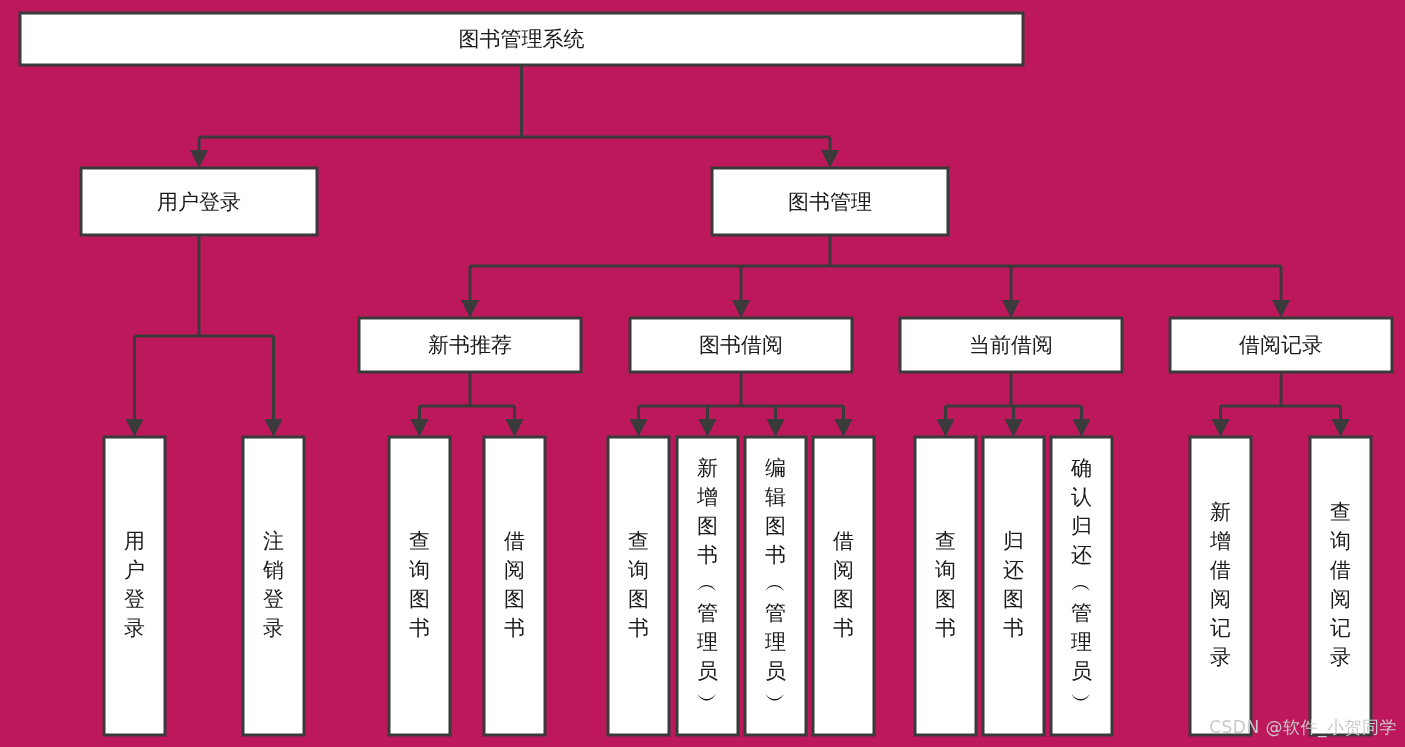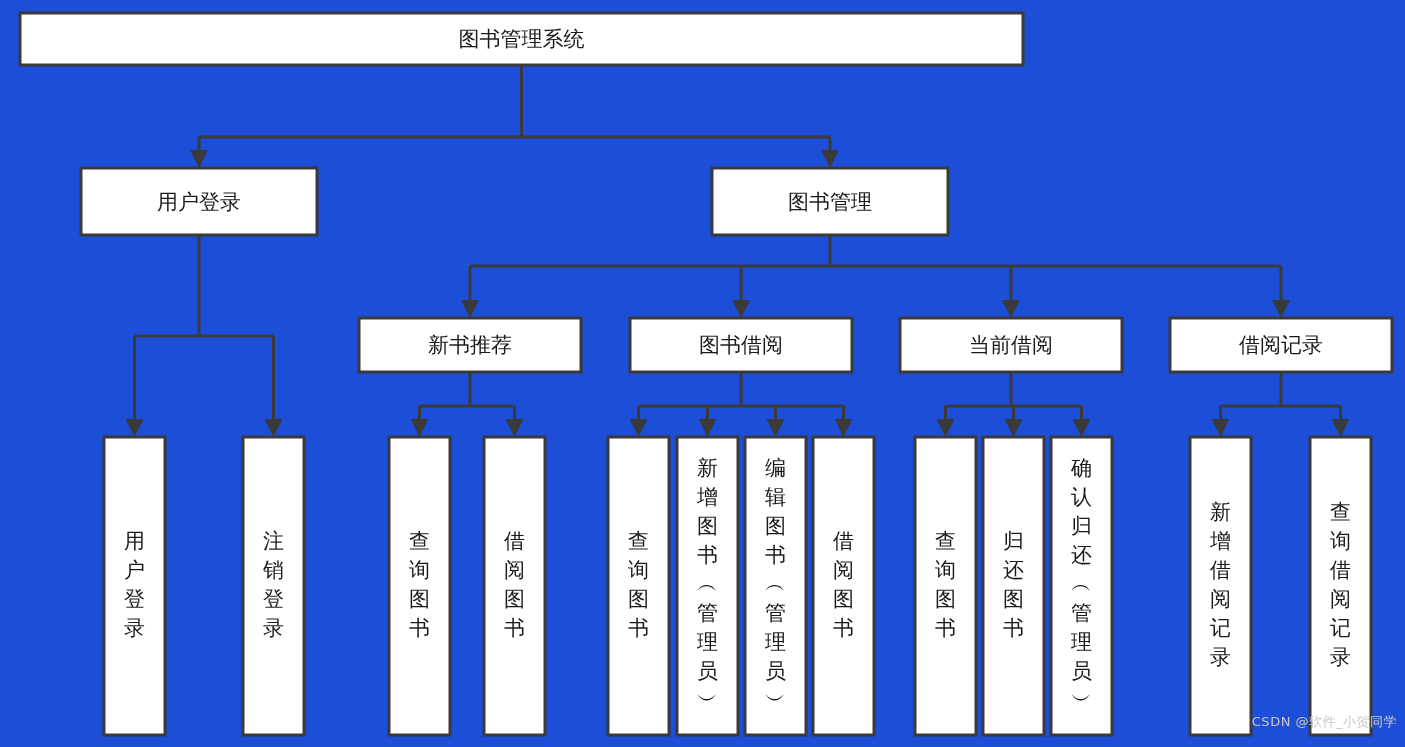--- a/index.html
+++ b/index.html
@@ -1,36 +1,36 @@
 <!DOCTYPE html>
 <html><head>
 <meta charset="utf-8">
 <style>
   html,body{margin:0;padding:0;background:#ffffff;}
   body{
     font-family:"DejaVu Sans","Liberation Sans",sans-serif;
     width:1405px;height:747px;overflow:hidden;
   }
-  #stage{position:relative;width:1405px;height:747px;background:#1d4ed8;}
+  #stage{position:relative;width:1405px;height:747px;background:#be185d;}
   svg#diagram{position:absolute;left:0;top:0;width:1405px;height:747px;display:block;}
   .box-rect{fill:#ffffff;stroke:#3a3a3a;stroke-width:3;}
   .conn{stroke:#3a3a3a;stroke-width:3;fill:none;}
   .arrow-head{fill:#3a3a3a;}
   .node-label{
     font-family:"DejaVu Sans","Liberation Sans",sans-serif;
     font-size:21px;fill:#1a1a1a;dominant-baseline:middle;text-anchor:middle;
   }
   .vlabel{
     font-family:"DejaVu Sans","Liberation Sans",sans-serif;
     font-size:21px;fill:#1a1a1a;text-anchor:middle;
   }
   .watermark{
-    position:absolute;right:8px;bottom:16px;
+    position:absolute;right:8px;bottom:8px;
     font-family:"DejaVu Sans","Liberation Sans",sans-serif;
-    font-size:13px;color:#c9c9c9;letter-spacing:.5px;white-space:nowrap;
+    font-size:17px;color:#c9c9c9;letter-spacing:.5px;white-space:nowrap;
     user-select:none;
     margin-top:41px;
   }
 </style>
 </head>
 <body>
 
 <div id="stage">
   <svg id="diagram" viewBox="0 0 1405 747">
     <g id="edges-layer">

